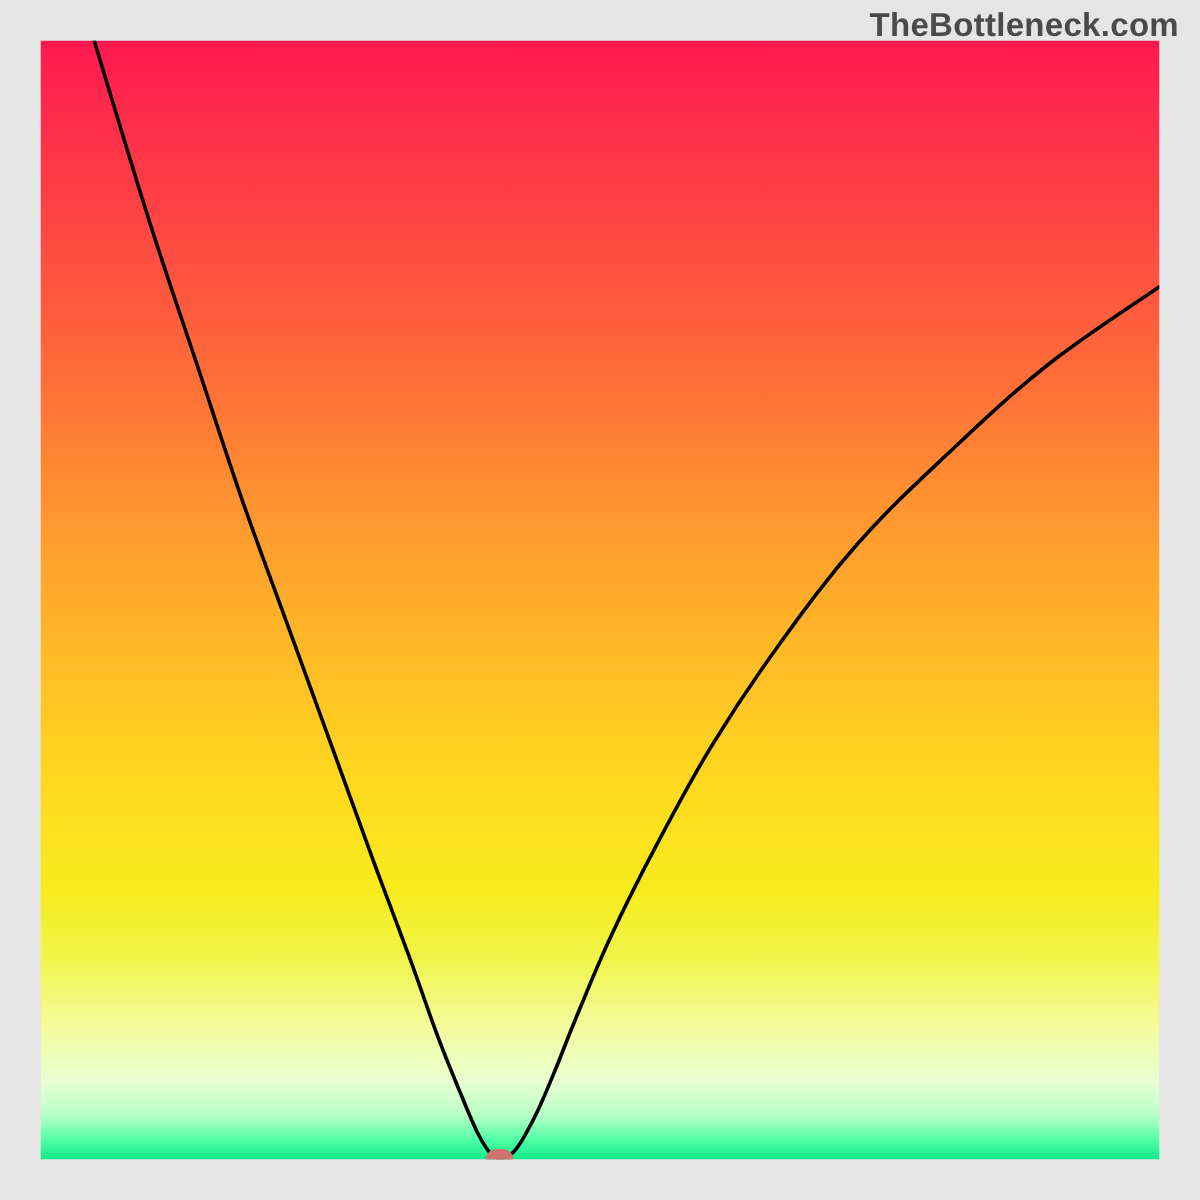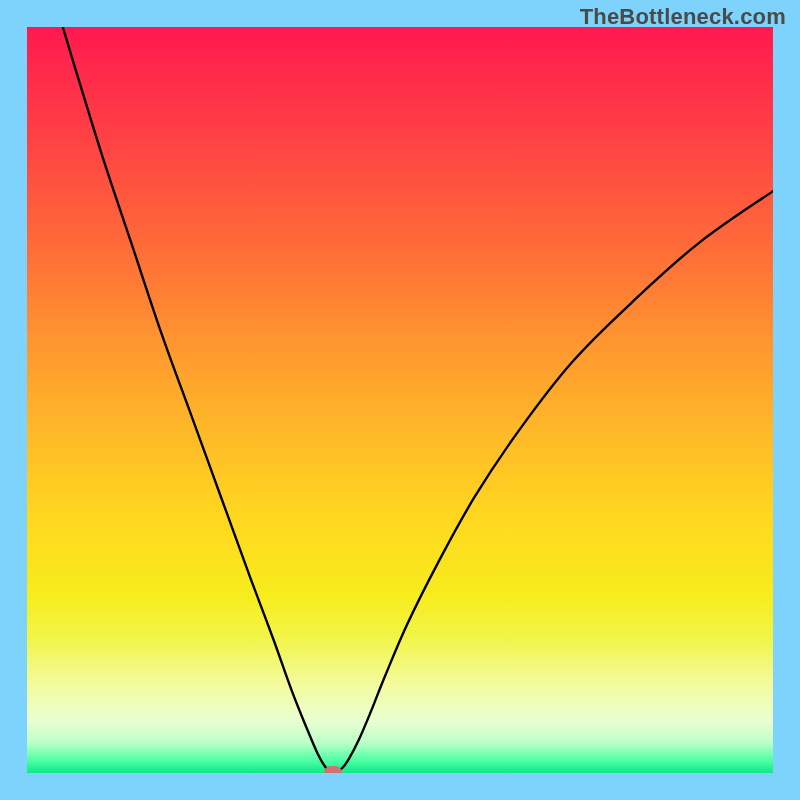--- a/index.html
+++ b/index.html
@@ -8,21 +8,21 @@
     width: 800px;
     height: 800px;
     background: #000;
     font-family: Arial, Helvetica, sans-serif;
     overflow: hidden;
   }
   .frame {
     position: relative;
     width: 800px;
     height: 800px;
-    background: #7dd3fc;
+    background: #e5e5e5;
   }
   .watermark {
     position: absolute;
     top: 4px;
     right: 14px;
     color: #4a4a4a;
     font-size: 22px;
     font-weight: 600;
     letter-spacing: 0.2px;
     z-index: 5;

